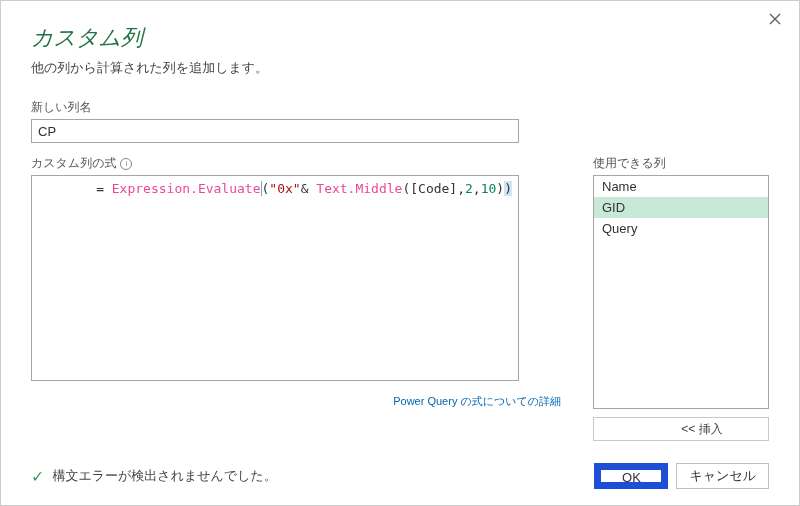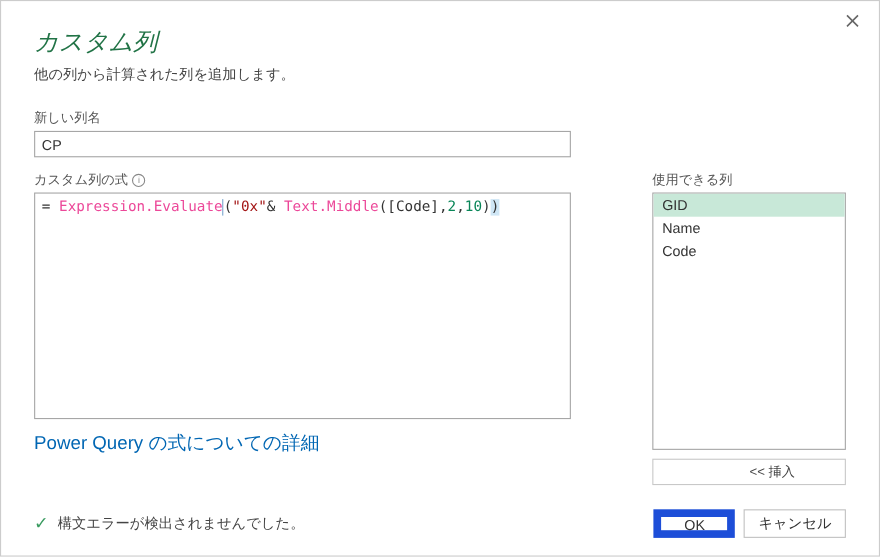--- a/index.html
+++ b/index.html
@@ -68,21 +68,21 @@
     font-family: inherit;
     color: #333;
     margin-bottom: 12px;
   }
   .main-row {
     display: flex;
     gap: 16px;
     flex: 1;
     min-height: 0;
   }
-  .left-col { width: 530px; display: flex; flex-direction: column; }
+  .left-col { width: 530px; display: flex; flex-direction: column; text-align: right; }
   .right-col { flex: 1; display: flex; flex-direction: column; margin-left: 16px; }
   .formula-box {
     width: 488px;
     height: 206px;
     border: 1px solid #a6a6a6;
     padding: 4px 6px;
     font-family: Consolas, monospace;
     font-size: 13px;
     line-height: 1.4;
     overflow-y: scroll;
@@ -118,21 +118,21 @@
     color: #444;
     cursor: pointer;
     font-family: inherit;
     padding-left: 42px;
   }
   .link-row {
     margin-top: 10px;
   }
   .link {
     color: #0066b3;
-    font-size: 17px;
+    font-size: 11px;
     cursor: pointer;
   }
   .footer {
     display: flex;
     align-items: center;
     margin-top: 22px;
     gap: 8px;
   }
   .check-icon { color: #3a9b60; font-size: 16px; }
   .status-text { color: #444; font-size: 13px; flex: 1; }
@@ -178,23 +178,23 @@
       </div>
       <div class="formula-box"><span class="tok-op">= </span><span class="tok-ident">Expression.Evaluate</span><span class="tok-op cursor-l">(</span><span class="tok-str">"0x"</span><span class="tok-op">&amp; </span><span class="tok-ident">Text.Middle</span><span class="tok-op">(</span><span class="tok-col">[Code]</span><span class="tok-op">,</span><span class="tok-num">2</span><span class="tok-op">,</span><span class="tok-num">10</span><span class="tok-op">)</span><span class="tok-op paren-hl">)</span></div>
       <div class="link-row">
         <span class="link">Power Query の式についての詳細</span>
       </div>
     </div>
 
     <div class="right-col">
       <div class="field-label">使用できる列</div>
       <div class="avail-list">
+        <div class="avail-item">Name</div>
         <div class="avail-item selected">GID</div>
-        <div class="avail-item">Name</div>
-        <div class="avail-item">Code</div>
+        <div class="avail-item">Query</div>
       </div>
       <button class="insert-btn">&lt;&lt; 挿入</button>
     </div>
   </div>
 
   <div class="footer">
     <span class="check-icon">✓</span>
     <span class="status-text">構文エラーが検出されませんでした。</span>
     <button class="btn primary">OK</button>
     <button class="btn">キャンセル</button>

